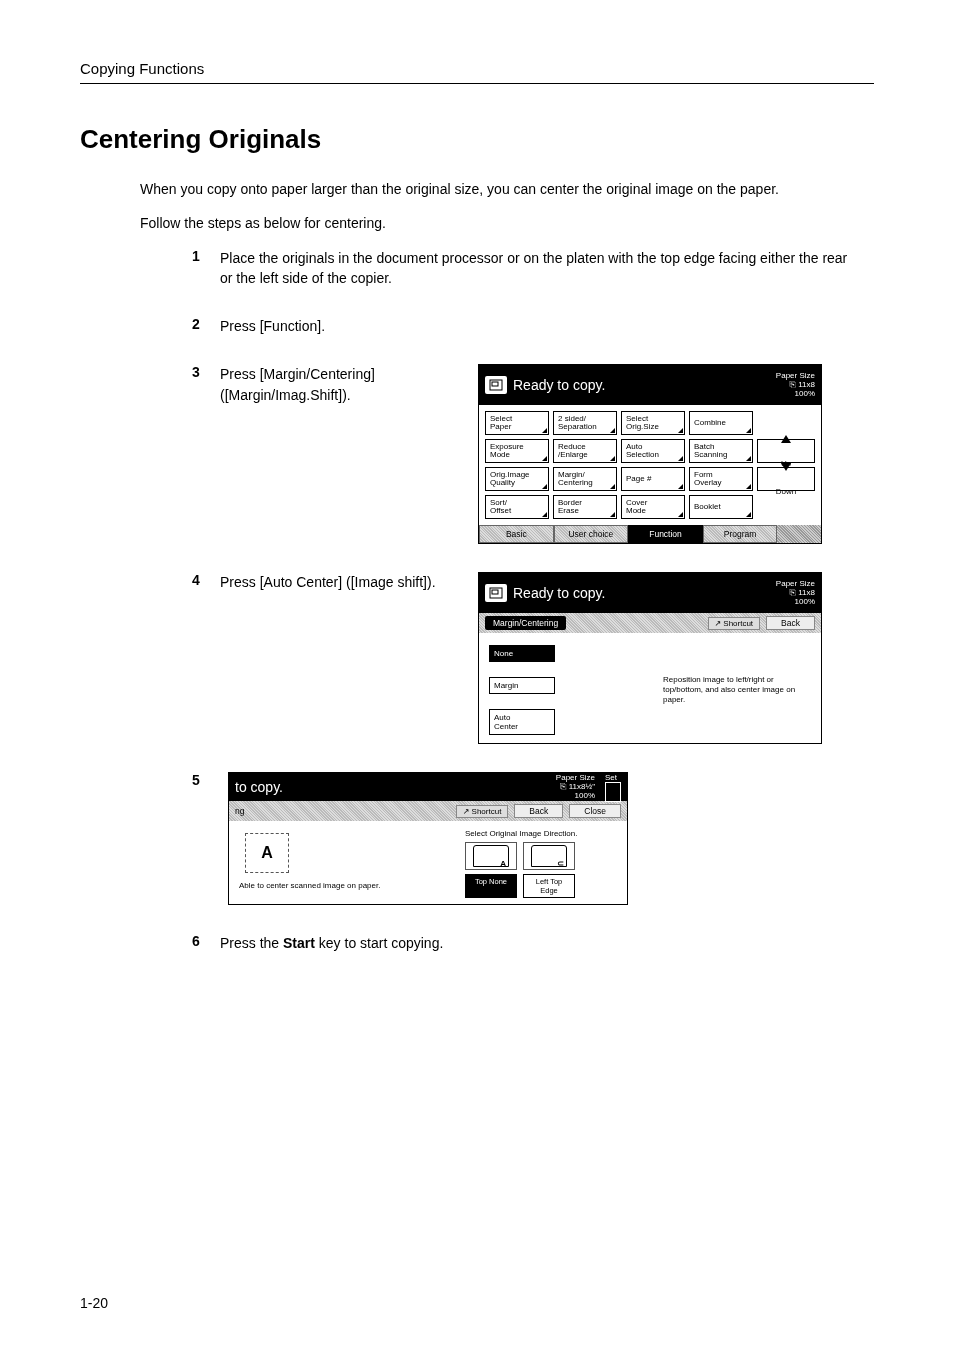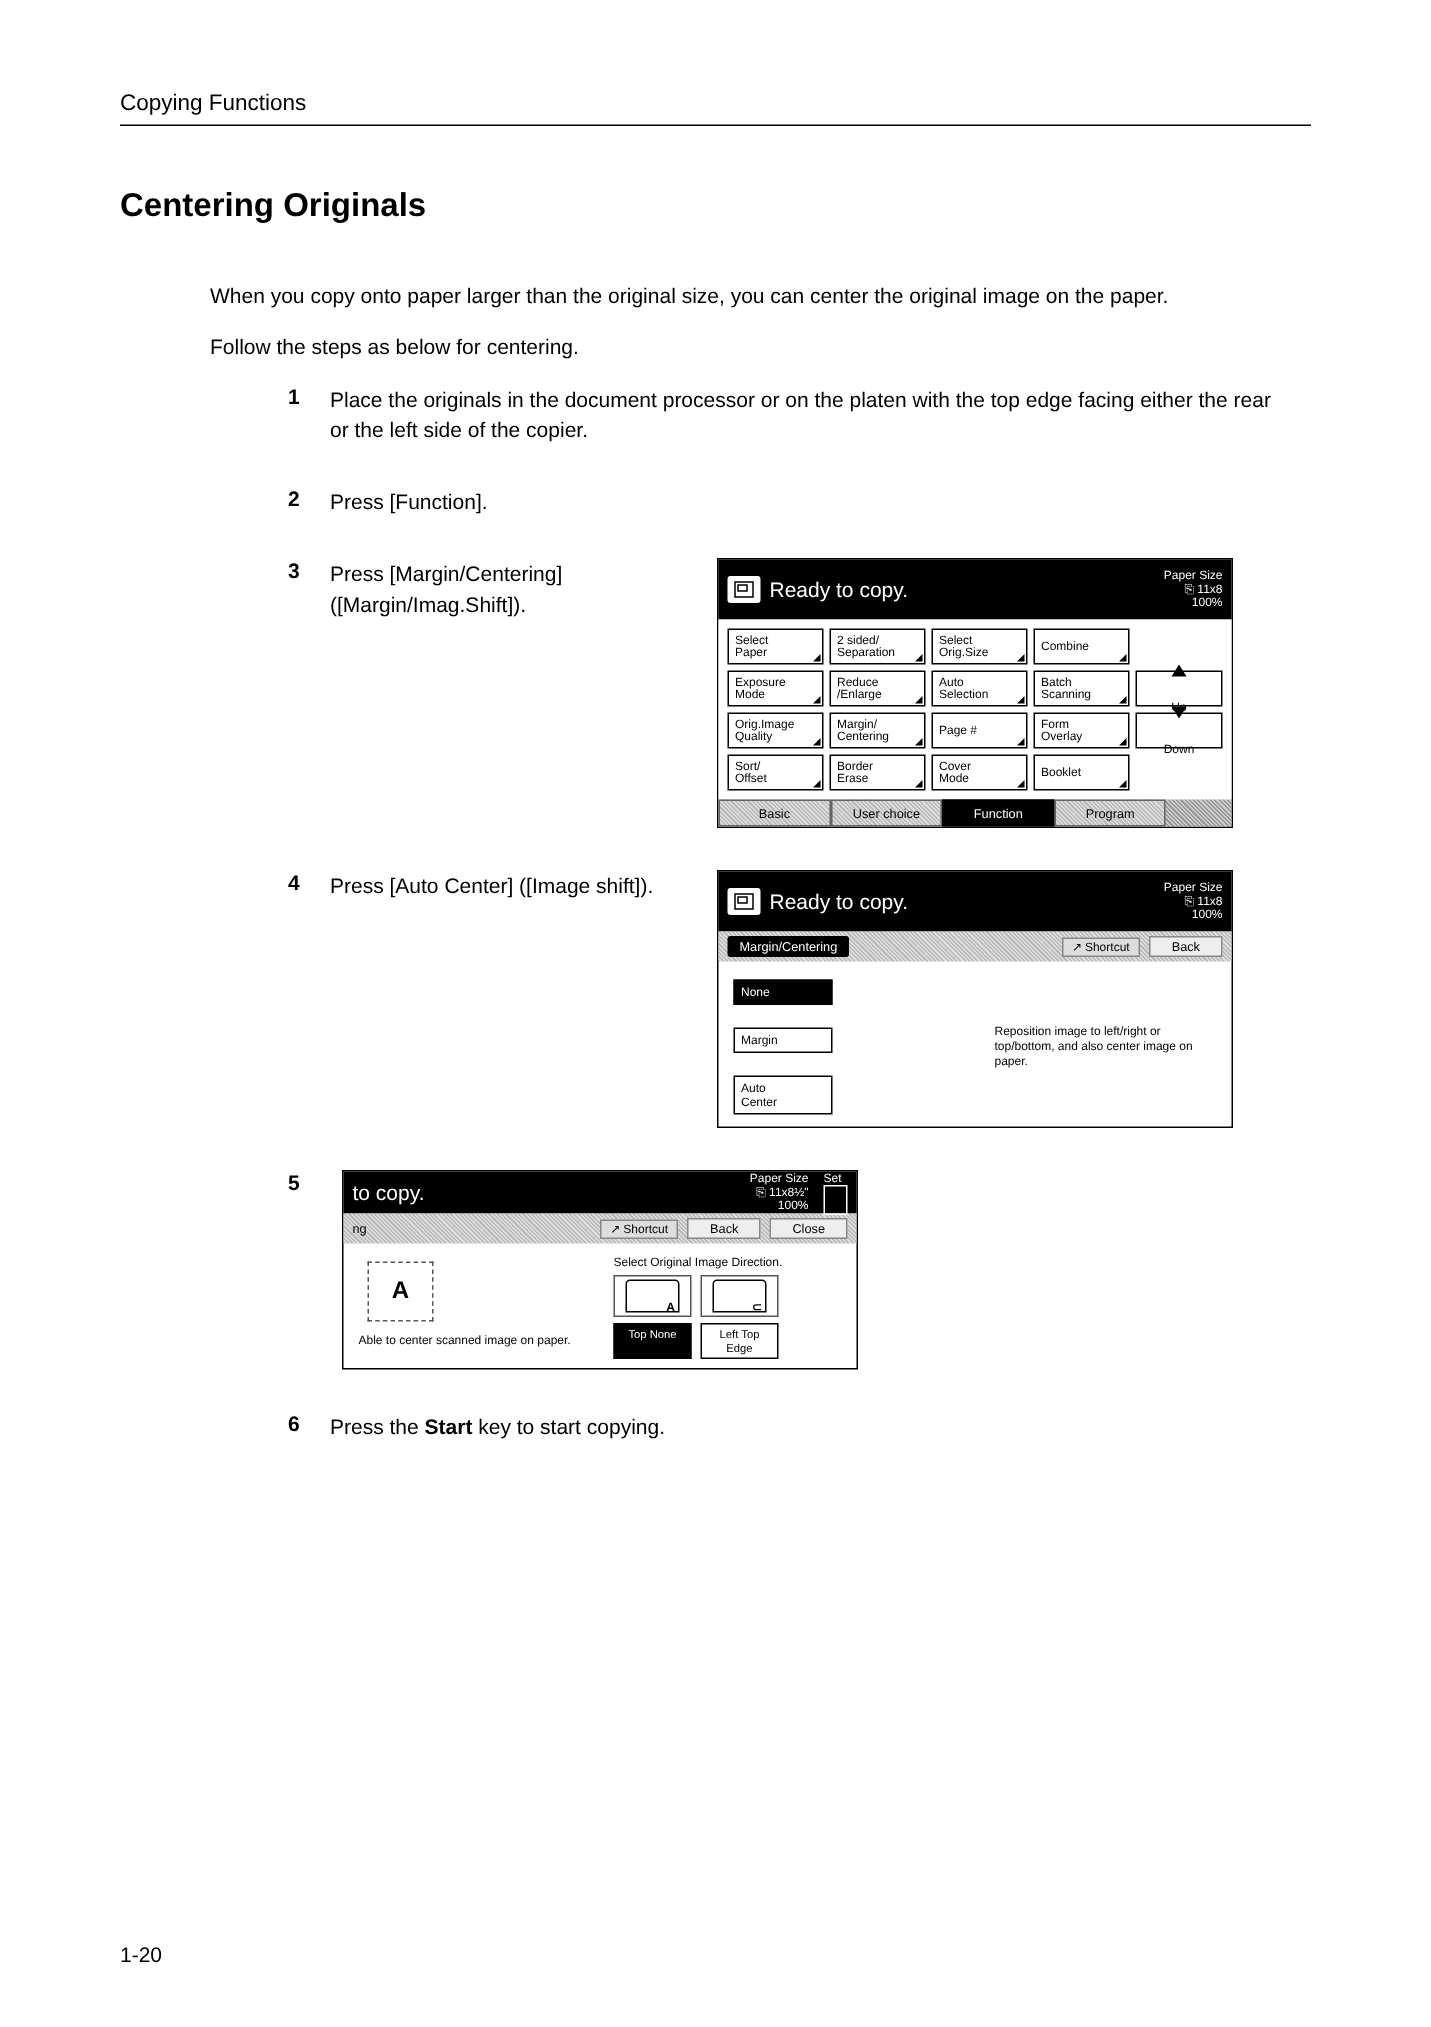--- a/index.html
+++ b/index.html
@@ -12,23 +12,23 @@
     padding: 60px 80px 40px 80px;
     position: relative;
   }
   .header-row {
     border-bottom: 1px solid #000;
     padding-bottom: 6px;
     margin-bottom: 40px;
     font-size: 15px;
   }
   h1.section-title {
-    font-size: 22px;
+    font-size: 26px;
     font-weight: bold;
-    margin-bottom: 37px;
+    margin-bottom: 24px;
   }
   .intro { margin-left: 60px; font-size: 14px; line-height: 1.45; margin-bottom: 14px; }
   .step-row {
     display: flex;
     margin-bottom: 28px;
     align-items: flex-start;
   }
   .step-num {
     width: 140px;
     text-align: left;
@@ -91,21 +91,21 @@
   .mc-spacer{flex:1;}
   .mc-shortcut{ background:#ddd;border:1px solid #888;padding:1px 6px;font-size:8px; display:flex;align-items:center;gap:2px;}
   .mc-back{ background:#eee;border:1px solid #888;padding:1px 14px;font-size:8.5px;}
   .mc-body{ padding:12px 10px 8px 10px; min-height:92px; display:flex; }
   .mc-left-btns{ display:flex;flex-direction:column;gap:15px; }
   .mc-opt{ width:66px;border:1px solid #000;padding:3px 4px;font-size:8px; }
   .mc-opt.selected{ background:#000;color:#fff;}
   .mc-desc{ margin-left:auto; width:148px; font-size:8px; line-height:1.25; align-self:center;}
 
   
-  .panel3 { width:344px; border:1px solid #000; }
+  .panel3 { width:400px; border:1px solid #000; }
   .p3-title-row{ display:flex; background:#000;color:#fff; align-items:center; height:28px;}
   .p3-title-text{ font-size:14px; padding-left:6px; flex:1;}
   .p3-title-right{ font-size:8px; padding-right:6px; text-align:right; line-height:1.1;}
   .p3-set-col{ display:flex;flex-direction:column;align-items:center;padding-right:6px;}
   .p3-set-box{ width:16px;height:20px;border:1px solid #fff; margin-left:4px;}
   .p3-strip{
     display:flex; align-items:center;
     background: repeating-linear-gradient(45deg,#bbb,#bbb 1px,#ddd 1px,#ddd 2px);
     padding:3px 6px; gap:6px;
   }

